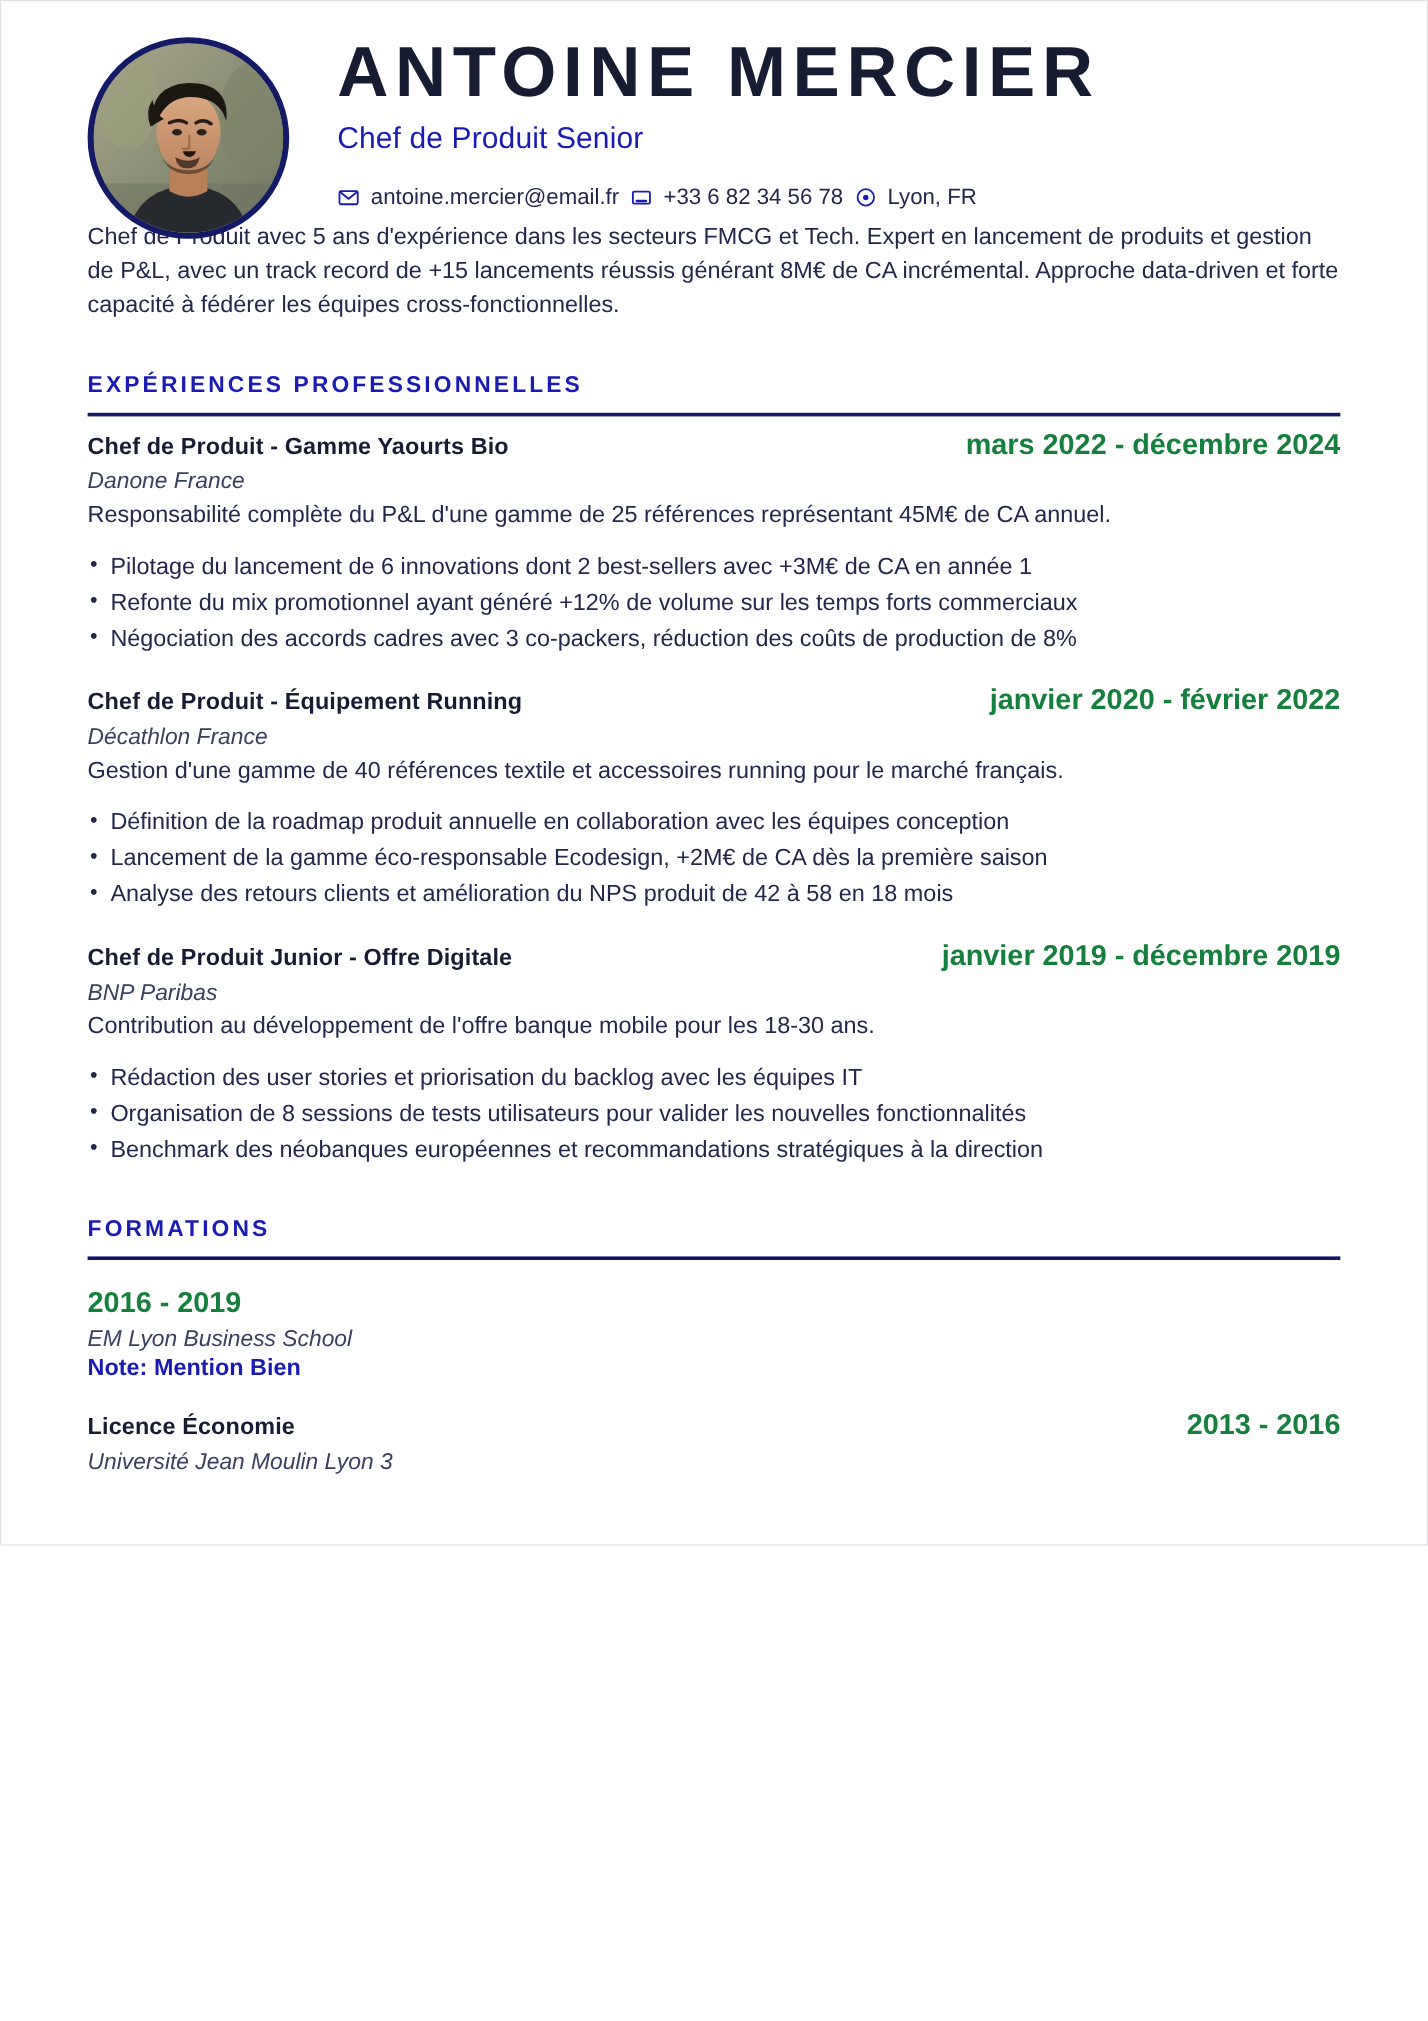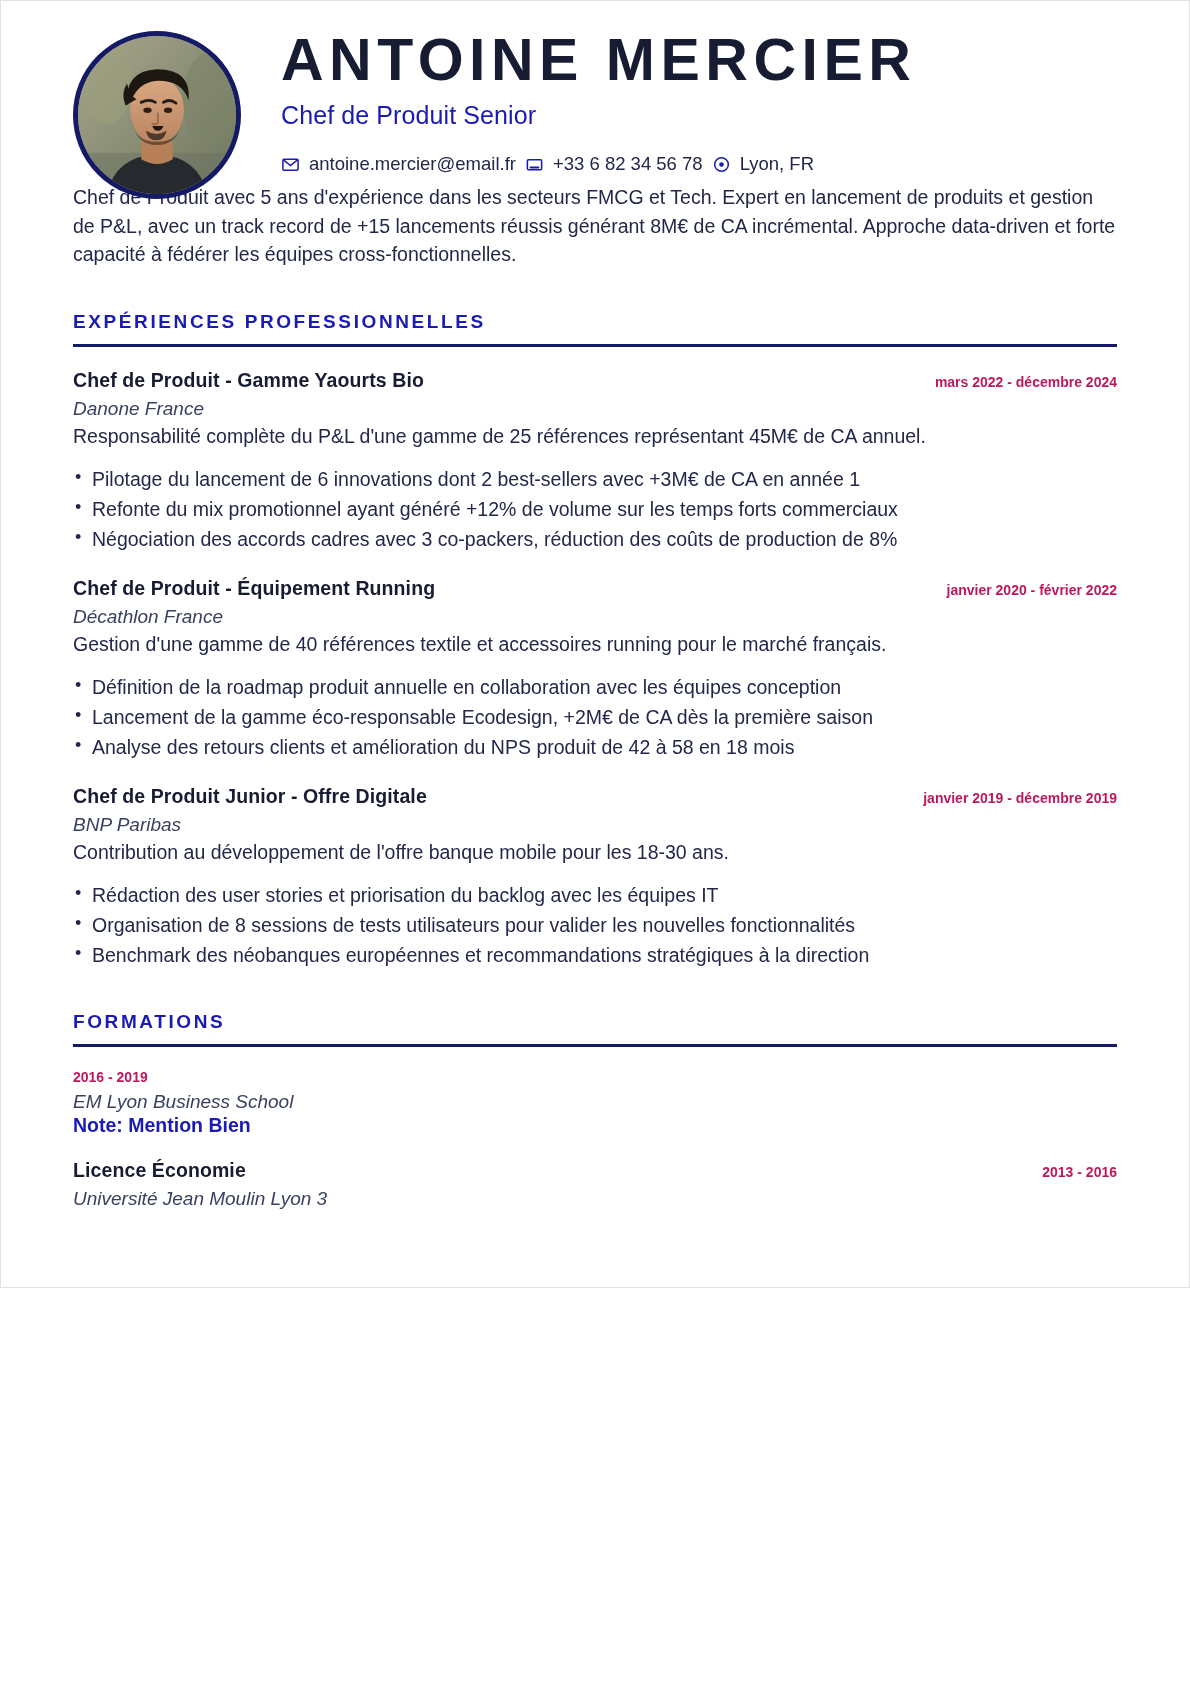--- a/index.html
+++ b/index.html
@@ -116,40 +116,40 @@
 
   .rule {
     margin-top: 11px;
     height: 3px;
     background: #141a66;
     width: 100%;
   }
 
   
   .entry { margin-top: 24px; }
-  .entry.first { margin-top: 22px; }
+  .entry.first { margin-top: 10px; }
 
   .entry-top {
     display: flex;
     justify-content: space-between;
     align-items: baseline;
     gap: 18px;
   }
 
   .entry-title {
     font-size: 19.5px;
     font-weight: 700;
     color: #171c32;
     letter-spacing: 0.1px;
   }
 
   .entry-date {
-    font-size: 14px;
-    font-weight: 700;
-    color: #be185d;
+    font-size: 24px;
+    font-weight: 700;
+    color: #15803d;
     white-space: nowrap;
   }
 
   .entry-org {
     font-size: 19px;
     font-style: italic;
     color: #3a4060;
     margin-top: 6px;
   }
 

